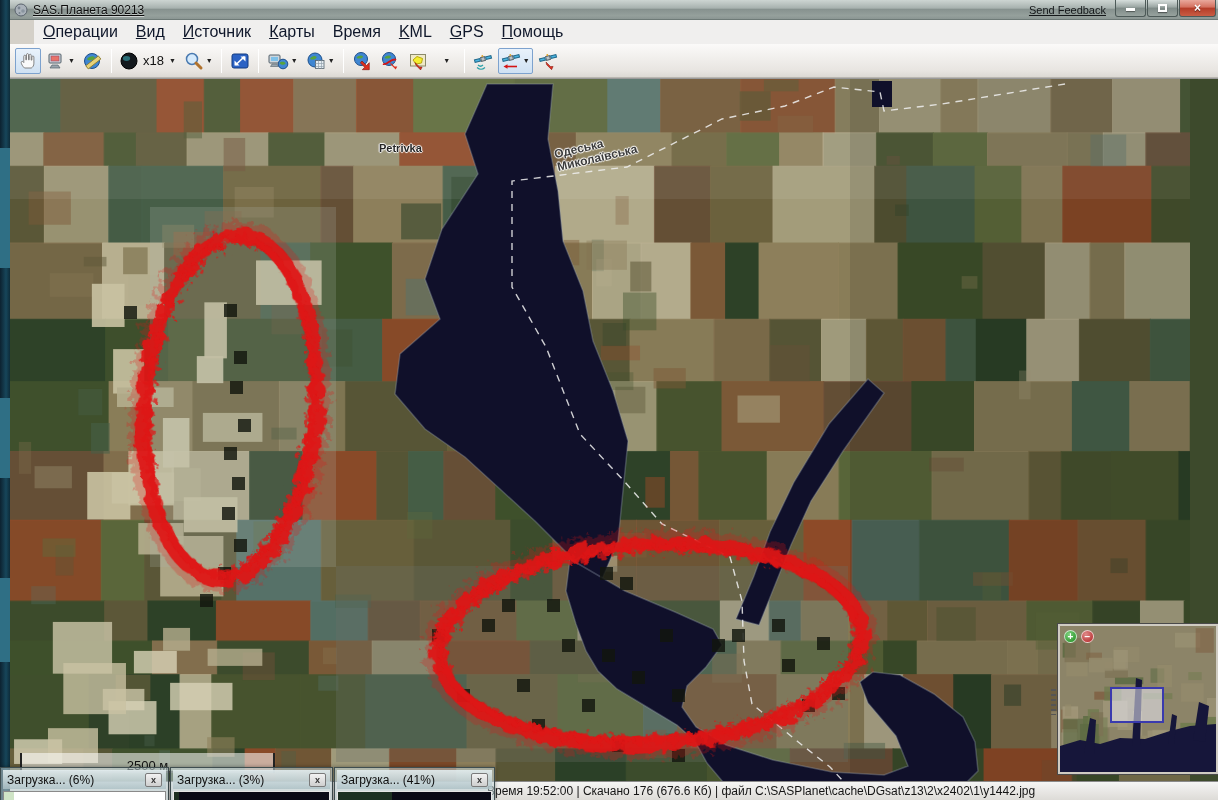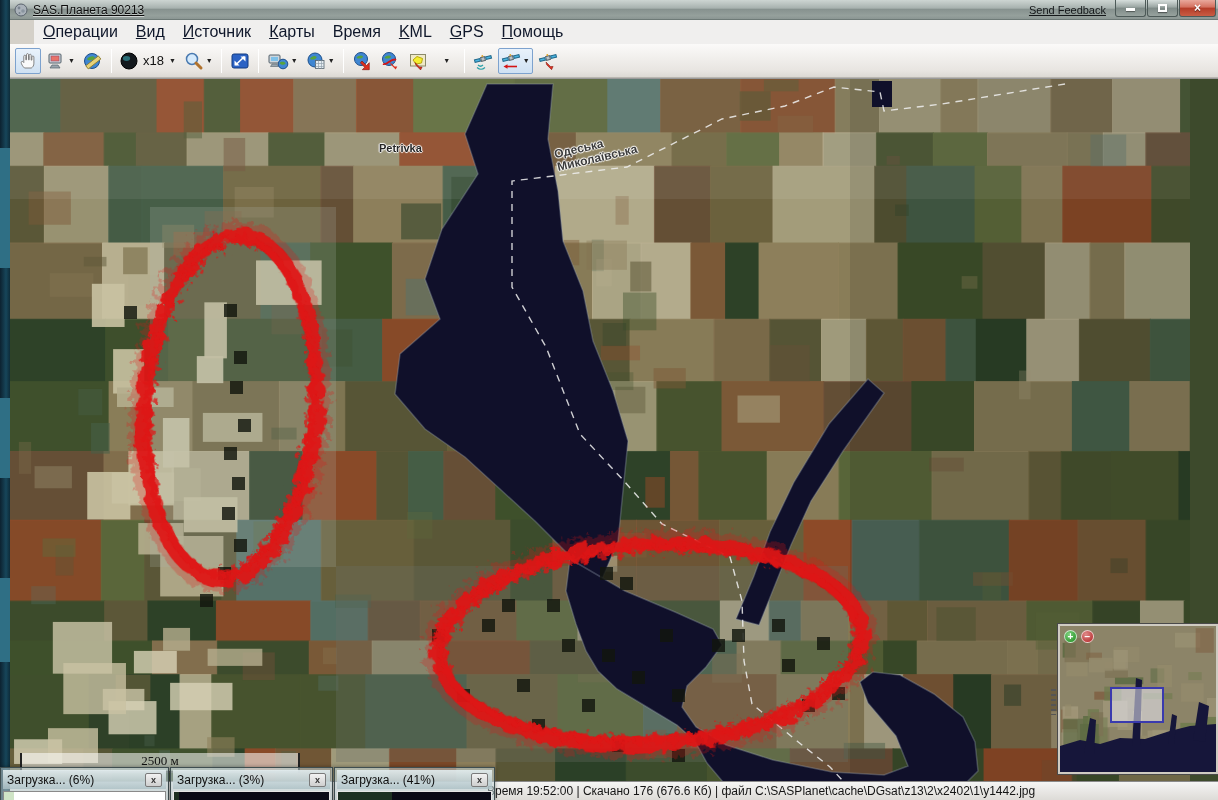--- a/index.html
+++ b/index.html
@@ -64,23 +64,23 @@
   .zoom-level { color:#0a50c8; font-weight:bold; font-size:13px; }
   .zp-icon { margin:3px 0; }
 
   .map-wrap { position:relative; flex:1; overflow:hidden; background:#3d4a2c; }
   #map-svg { position:absolute; left:0; top:0; }
 
   .map-label { position:absolute; font-size:11px; font-weight:bold; color:#262626;
     text-shadow:-1px 0 1px #fff,1px 0 1px #fff,0 -1px 1px #fff,0 1px 1px #fff; pointer-events:none; }
   .region-label { font-size:12px; color:#3c3c3c; transform:rotate(-13deg); line-height:13px; }
 
-  .scalebar { position:absolute; left:10px; bottom:8px; width:280px; height:20px;
+  .scalebar { position:absolute; left:10px; bottom:8px; width:255px; height:20px;
     background:rgba(255,255,255,.55); border-left:2px solid #222; border-right:2px solid #222;
-    display:flex; align-items:flex-start; justify-content:center; font-size:13px; color:#111;font-family:Liberation Serif, serif; }
+    display:flex; align-items:flex-end; justify-content:center; font-size:13px; color:#111; }
   .scalebar:before { content:""; position:absolute; left:0; right:0; bottom:0; height:2px; background:rgba(40,40,40,.6); }
 
   .minimap { position:absolute; right:0; top:545px; width:160px; height:150px;
     border:2px solid #cfcbc2; outline:1px solid #4a4a4a; background:#8c8468; }
   .minimap svg { display:block; }
   .mm-btn { position:absolute; top:4px; width:13px; height:13px; border-radius:50%;
     display:flex; align-items:center; justify-content:center; font-size:10px; font-weight:bold;
     color:#fff; border:1px solid rgba(255,255,255,.7); line-height:10px; }
   .mm-plus { left:4px; background:radial-gradient(circle at 35% 30%,#7bd07b,#1d8a1d); }
   .mm-minus { left:21px; background:radial-gradient(circle at 35% 30%,#e08a8a,#b02020); }

